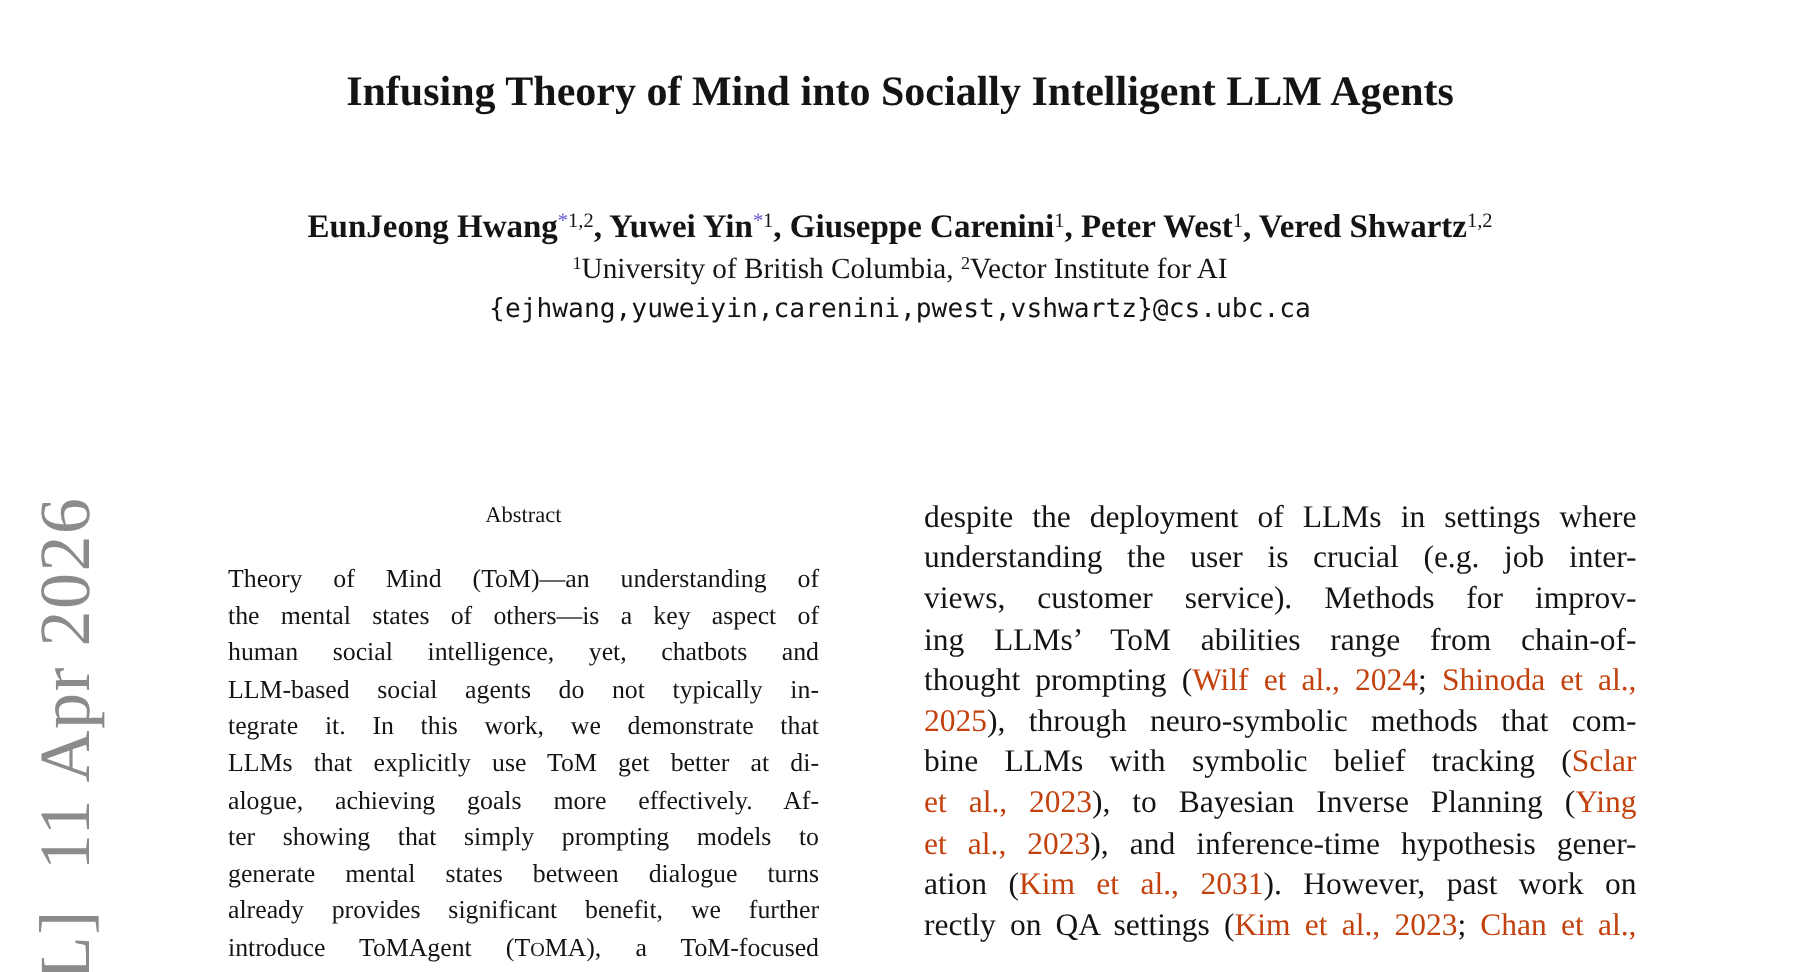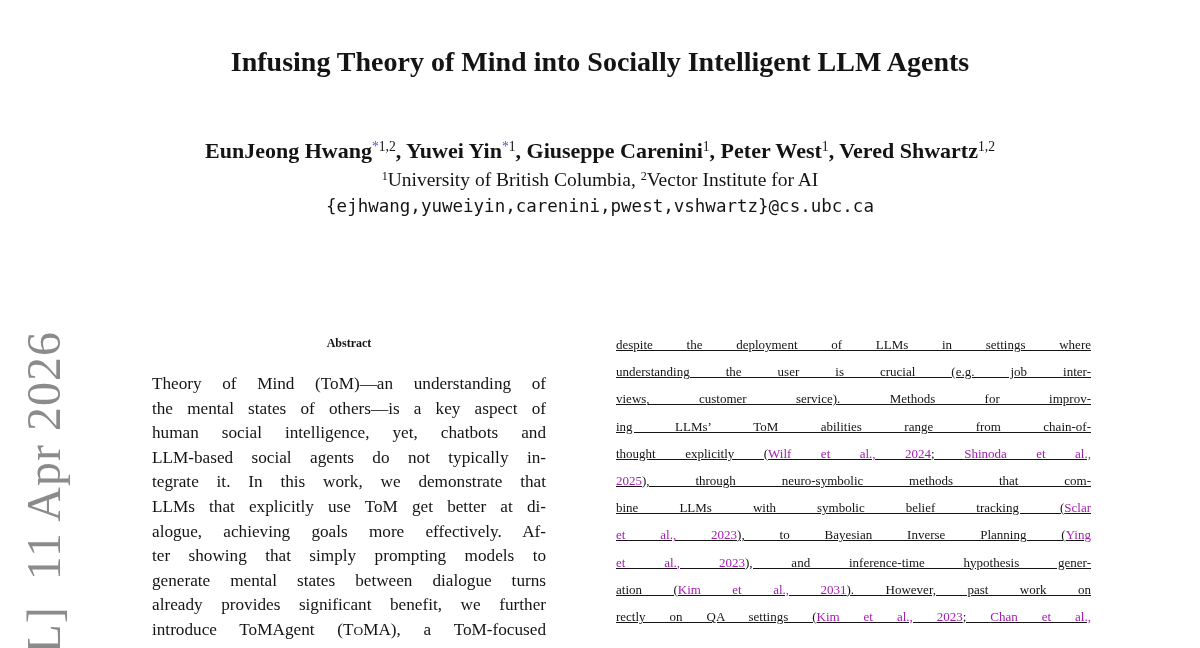--- a/index.html
+++ b/index.html
@@ -40,34 +40,34 @@
     position:absolute;top:196px;left:0;width:100%;
     text-align:center;
     font-family:"DejaVu Sans Mono","Liberation Mono",monospace;
     font-size:17.5px;white-space:nowrap;
   }
   .col{position:absolute;}
   .col-left{left:152px;top:336px;width:394px;}
   .col-right{left:616px;top:331px;width:475px;}
   .abs-heading{
     margin:0 0 21px 0;text-align:center;
-    font-size:12px;font-weight:700;
+    font-size:15px;font-weight:400;
   }
   .tline{
     white-space:nowrap;
     text-align:justify;
     text-align-last:justify;
     overflow:visible;
   }
   .abs-body .tline{font-size:17.2px;line-height:24.6px;height:24.6px;}
-  .col-right .tline{font-size:13px;line-height:27.2px;height:27.2px;text-decoration:underline;}
+  .col-right .tline{font-size:21px;line-height:27.2px;height:27.2px;}
   .s-b{font-weight:700;text-align:center;}
   .s-a{font-size:0.62em;position:relative;top:-0.5em;font-weight:400;text-align:right;}
   .s-am{font-size:0.62em;position:relative;top:-0.5em;font-weight:400;color:#5b51c9;}
-  .s-c{color:#a21caf;}
+  .s-c{color:#c2410c;}
   .s-sc{font-size:0.78em;}
 </style>
 </head>
 <body>
 
 <div class="page">
 
   <div class="watermark">L]  11 Apr 2026</div>
 
   <header>
@@ -92,21 +92,21 @@
         <div class="tline"><span>already provides significant benefit, we further</span></div>
         <div class="tline"><span>introduce ToMAgent (T</span><span class="s-sc">O</span><span>MA), a ToM-focused</span></div>
       </div>
   </section>
 
   <section class="col col-right">
       <div class="tline"><span>despite the deployment of LLMs in settings where</span></div>
       <div class="tline"><span>understanding the user is crucial (e.g. job inter-</span></div>
       <div class="tline"><span>views, customer service). Methods for improv-</span></div>
       <div class="tline"><span>ing LLMs’ ToM abilities range from chain-of-</span></div>
-      <div class="tline"><span>thought explicitly (</span><span class="s-c">Wilf et al., 2024</span><span>; </span><span class="s-c">Shinoda et al.,</span></div>
+      <div class="tline"><span>thought prompting (</span><span class="s-c">Wilf et al., 2024</span><span>; </span><span class="s-c">Shinoda et al.,</span></div>
       <div class="tline"><span class="s-c">2025</span><span>), through neuro-symbolic methods that com-</span></div>
       <div class="tline"><span>bine LLMs with symbolic belief tracking (</span><span class="s-c">Sclar</span></div>
       <div class="tline"><span class="s-c">et al., 2023</span><span>), to Bayesian Inverse Planning (</span><span class="s-c">Ying</span></div>
       <div class="tline"><span class="s-c">et al., 2023</span><span>), and inference-time hypothesis gener-</span></div>
       <div class="tline"><span>ation (</span><span class="s-c">Kim et al., 2031</span><span>). However, past work on</span></div>
       <div class="tline"><span>rectly on QA settings (</span><span class="s-c">Kim et al., 2023</span><span>; </span><span class="s-c">Chan et al.,</span></div>
     </section>
 
 </div>
 

